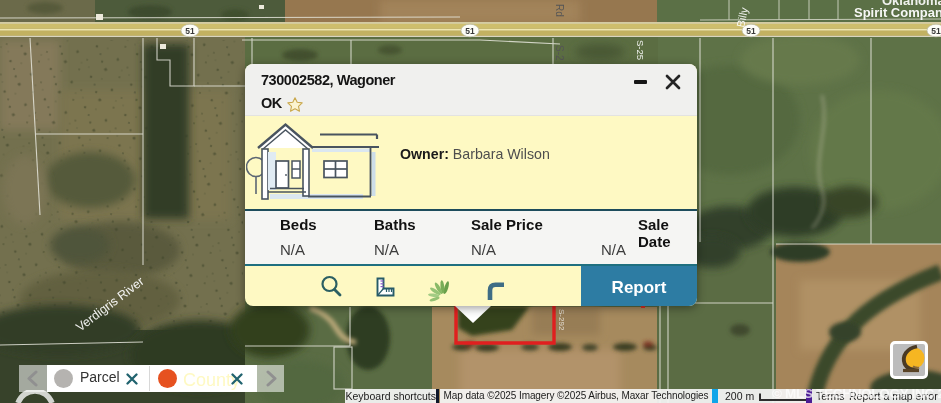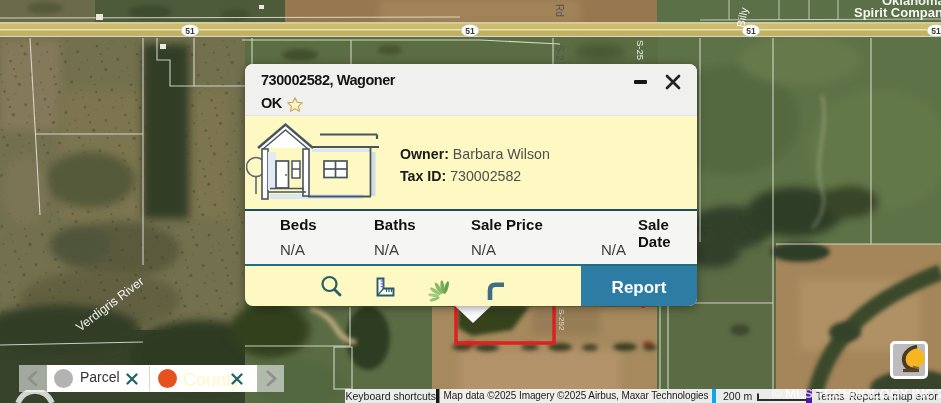--- a/index.html
+++ b/index.html
@@ -289,21 +289,20 @@
     </g>
 
     <g stroke="#49545f" stroke-width="1.5" fill="none">
       <line x1="24" y1="66.5" x2="58" y2="66.5"></line>
       <line x1="22" y1="70" x2="60" y2="70"></line>
     </g>
   </svg>
 
   <div class="abs" style="left:155px;top:82px;font-size:14.2px;color:#4e4e4e;"><span style="font-weight:bold;color:#1a1a1a;margin-top:25px;">Owner:</span> Barbara Wilson</div>
 
-  <div class="abs" style="left:155px;top:103.5px;font-size:14.2px;color:#4e4e4e;"><span style="font-weight:bold;color:#1a1a1a;">Tax ID:</span> 730002582</div>
 
   <div class="abs" style="left:0;top:145px;width:452px;height:57px;background:#f5f5f3;border-top:2px solid #1d4c5c;border-bottom:2px solid #1f7080;"></div>
 
   <div class="abs" style="left:35px;top:152px;font-size:15px;font-weight:bold;color:#111;">Beds</div>
 
   <div class="abs" style="left:35px;top:177px;font-size:15px;color:#3c3c3c;">N/A</div>
 
   <div class="abs" style="left:129px;top:152px;font-size:15px;font-weight:bold;color:#111;">Baths</div>
 
   <div class="abs" style="left:129px;top:177px;font-size:15px;color:#3c3c3c;">N/A</div>
@@ -384,21 +383,21 @@
     <polyline points="5,2 12,8.5 5,15" stroke="#909090" stroke-width="3" fill="none" stroke-linecap="round" stroke-linejoin="round"></polyline>
   </svg>
 </div>
 
 <div class="abs" style="left:345px;top:389px;height:14px;font-size:10.5px;color:#1b1b1b;white-space:nowrap;">
 
   <div class="abs" style="left:0;top:0;width:94px;height:14px;background:rgba(245,245,245,0.93);border-right:3px solid #0f172a;text-align:right;line-height:14.5px;overflow:hidden;">Keyboard shortcuts</div>
 
   <div class="abs" style="left:95px;top:0;width:272px;height:14px;background:rgba(245,245,245,0.93);text-align:center;line-height:14.5px;overflow:hidden;font-size:10px;letter-spacing:-0.1px;">Map data ©2025 Imagery ©2025 Airbus, Maxar Technologies</div>
 
-  <div class="abs" style="left:367px;top:0;width:94px;height:14px;background:rgba(245,245,245,0.93);border-left:4px solid #0ea5e9;line-height:14.5px;">
+  <div class="abs" style="left:367px;top:0;width:94px;height:14px;background:rgba(245,245,245,0.93);border-left:6px solid #0ea5e9;line-height:14.5px;">
     <span style="position:absolute;left:7px;">200 m</span>
     <svg style="position:absolute;left:41px;top:3.5px" width="52" height="9" viewBox="0 0 52 9">
       <path d="M1,0.5 L1,7 L51,7 L51,0.5" stroke="#2e2e2e" stroke-width="2" fill="none"></path>
     </svg>
   </div>
 
   <div class="abs" style="left:461px;top:0;width:135px;height:14px;background:rgba(245,245,245,0.93);border-left:6px solid #4c1d95;line-height:14.5px;overflow:hidden;">
     <span style="position:absolute;left:4px;">Terms</span>
     <span style="position:absolute;left:37px;">Report a map error</span>
   </div>

